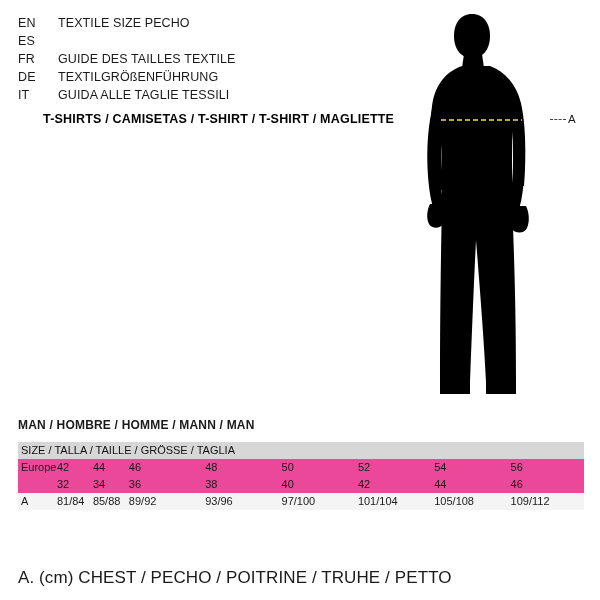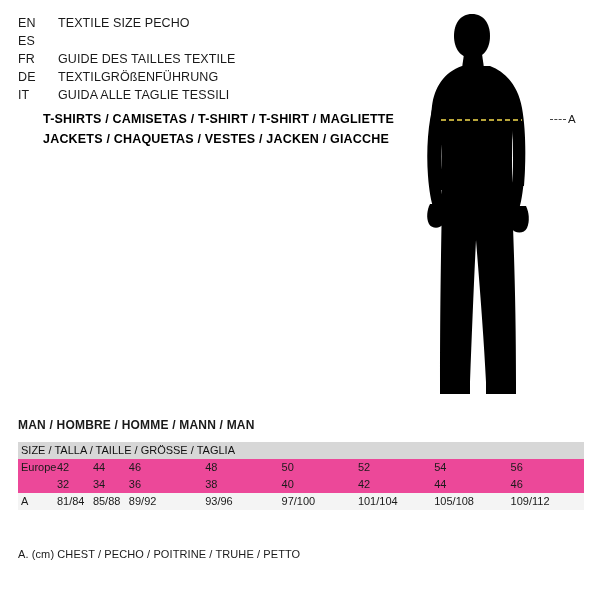--- a/index.html
+++ b/index.html
@@ -122,22 +122,22 @@
   }
   .row-plain td {
     background: #f4f4f4;
   }
   .col-label { width: 86px; }
   .col-val { width: 60px; }
 
   .footnote {
     position: absolute;
     left: 18px;
-    top: 548px;
-    font-size: 11px;
+    top: 568px;
+    font-size: 17px;
     color: #1a1a1a;
     letter-spacing: 0.1px;
   }
 </style>
 </head>
 <body>
 
 <div class="page">
 
   <div class="lang-block">
@@ -157,21 +157,20 @@
       <span class="lang-text">TEXTILGRÖßENFÜHRUNG</span>
     </div>
     <div class="lang-row">
       <span class="lang-code">IT</span>
       <span class="lang-text">GUIDA ALLE TAGLIE TESSILI</span>
     </div>
   </div>
 
   <div class="cat-block">
     <div class="cat-line">T-SHIRTS / CAMISETAS / T-SHIRT / T-SHIRT / MAGLIETTE</div>
-    <div class="cat-line">JACKETS / CHAQUETAS / VESTES / JACKEN / GIACCHE</div>
   </div>
 
   <div class="figure-wrap">
     <svg class="figure-svg" width="200" height="400" viewBox="0 0 200 400">
 
       <path d="M72,4 C60,4 54,14 54,26 C54,38 60,48 72,48 C84,48 90,38 90,26 C90,14 84,4 72,4 Z" fill="#000000"></path>
 
       <path d="M64,44 L82,44 L84,58 L62,58 Z" fill="#000000"></path>
 
       <path d="M62,56

